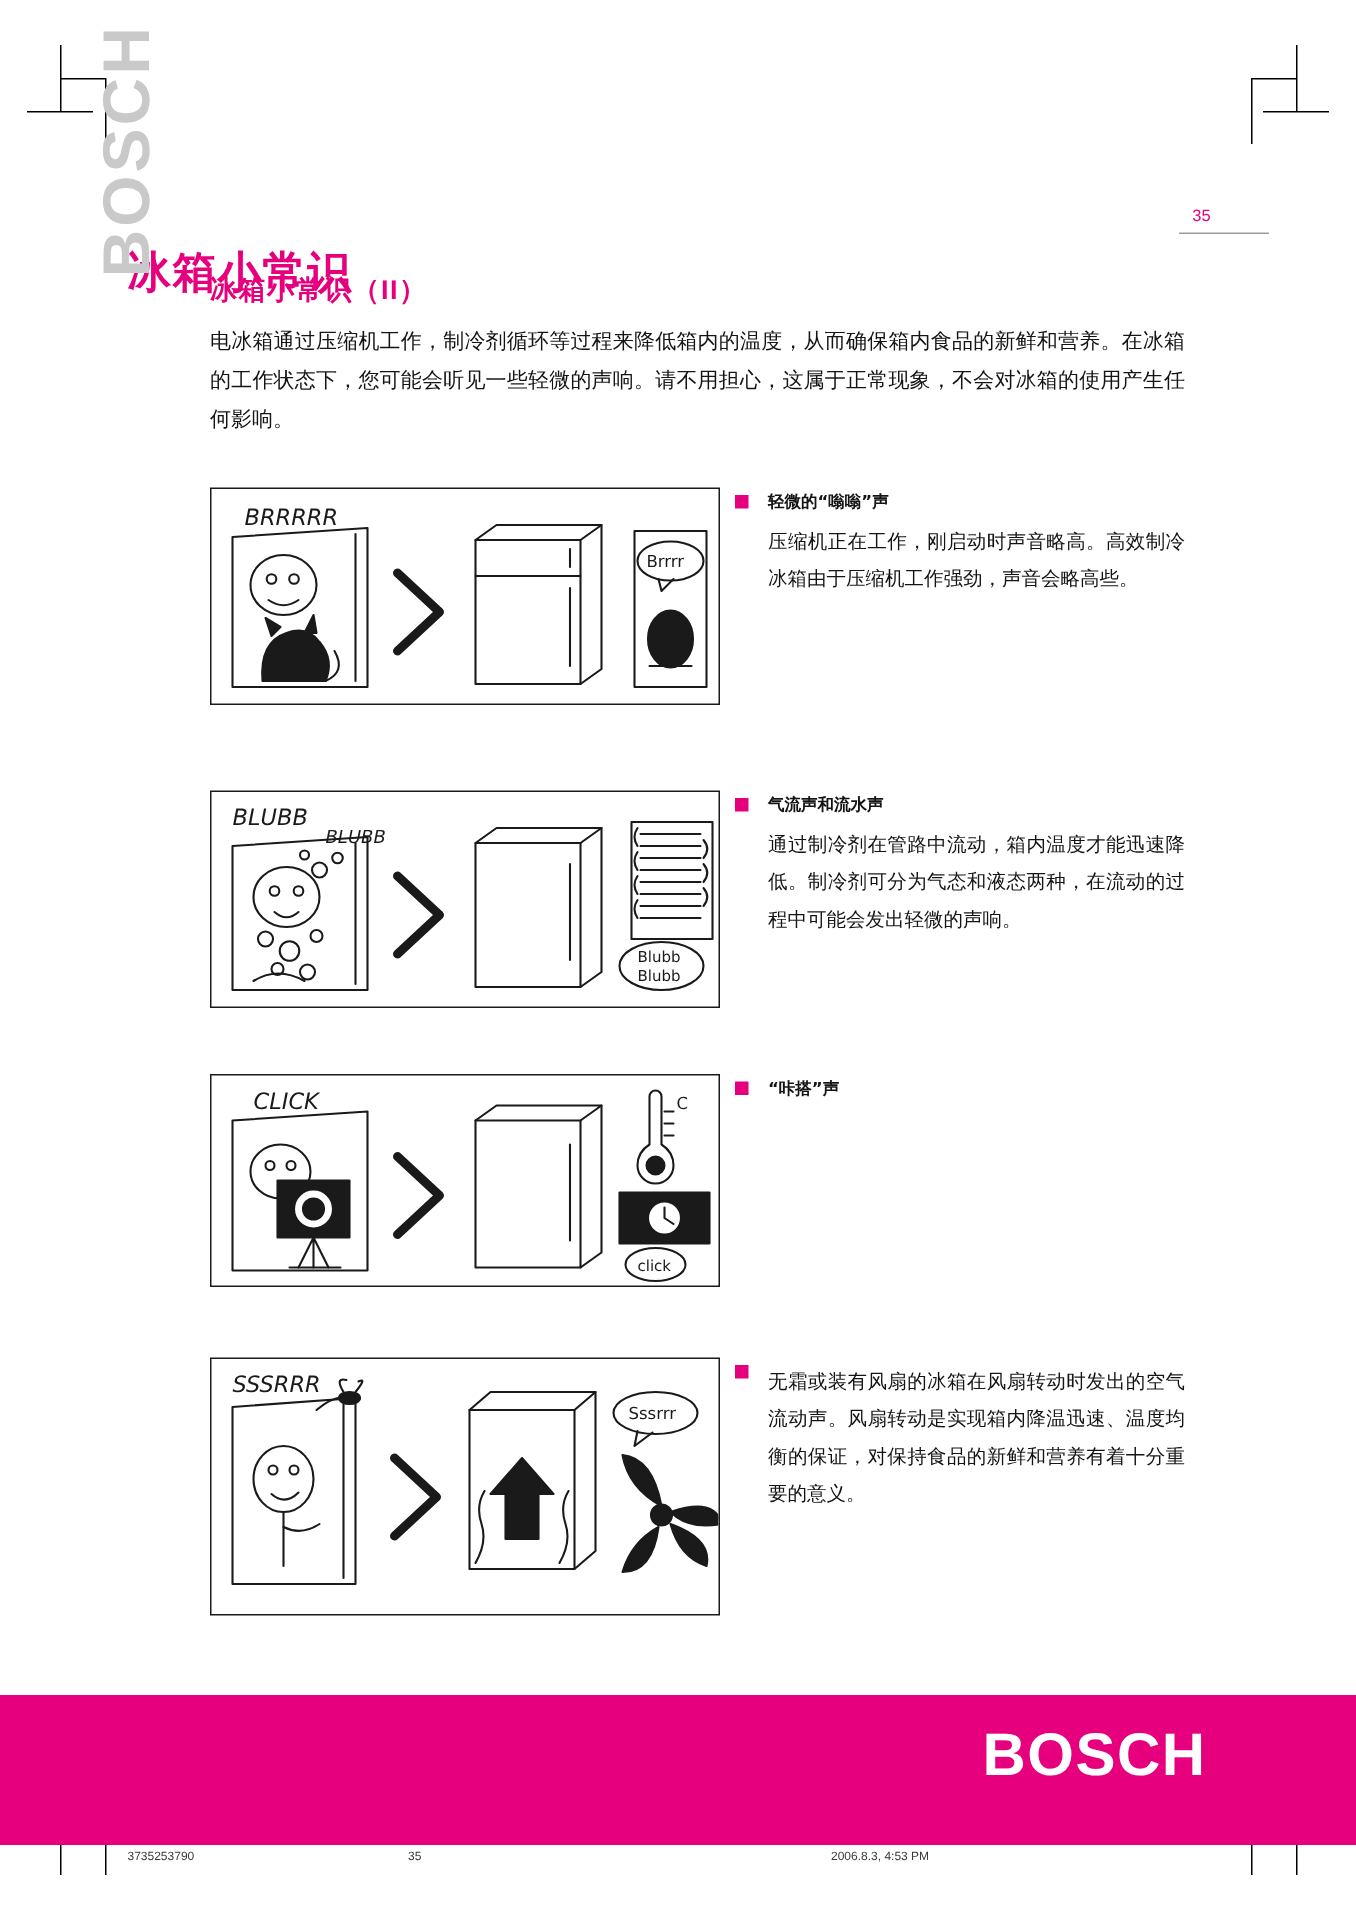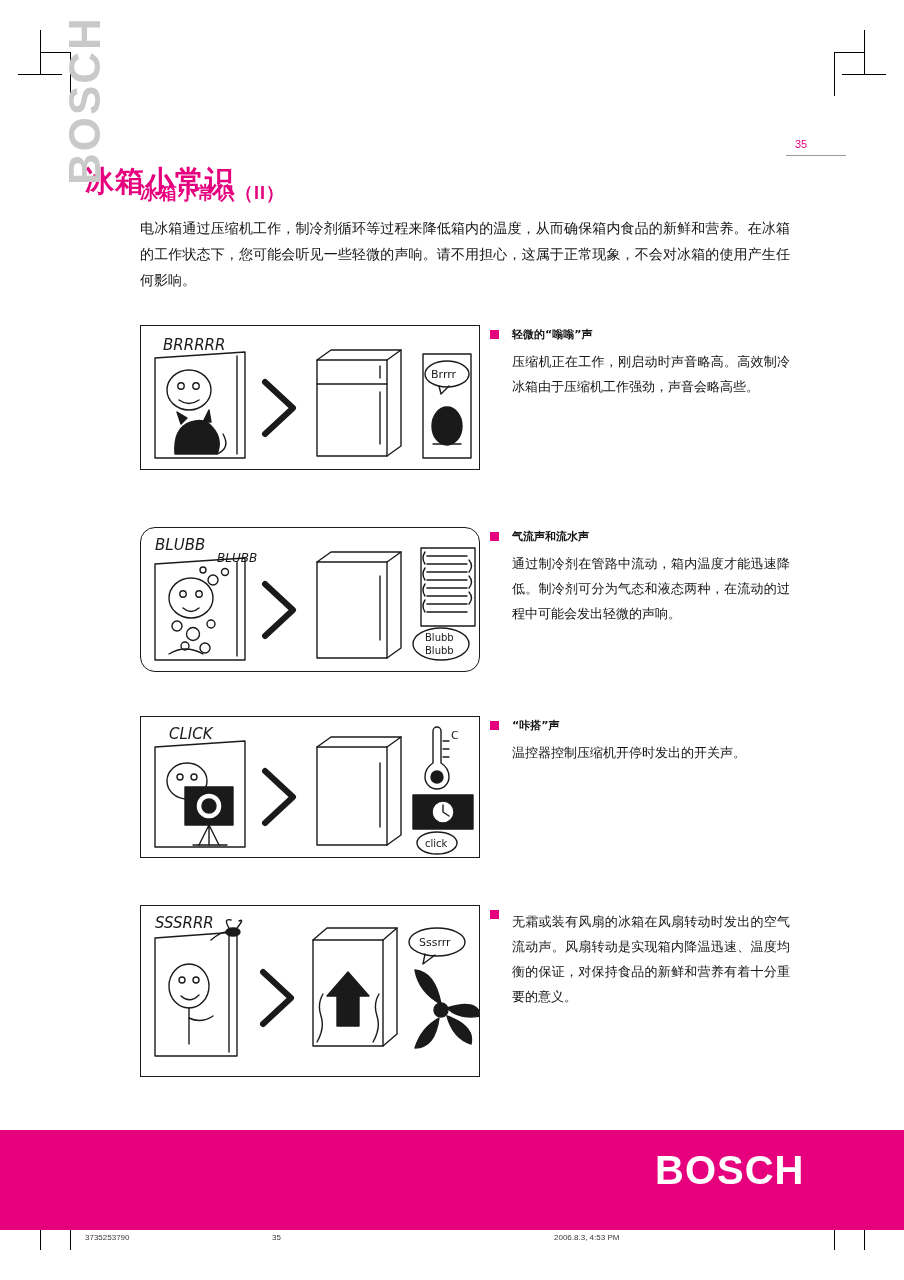--- a/index.html
+++ b/index.html
@@ -257,21 +257,21 @@
         <path d="M292 118 L320 118" stroke="#1a1a1a"></path>
       </g>
     </svg>
   </div>
   <div class="txt-block" style="left:490px;top:325px;">
     <div class="bullet"></div>
     <div class="txt-head">轻微的“嗡嗡”声</div>
     <div class="txt-body">压缩机正在工作，刚启动时声音略高。高效制冷冰箱由于压缩机工作强劲，声音会略高些。</div>
   </div>
 
-  <div class="fig" style="left:140px;top:527px;width:340px;height:145px;border-radius:15px;">
+  <div class="fig" style="left:140px;top:527px;width:340px;height:145px;">
     <svg width="338" height="143" viewBox="0 0 338 143">
       <g fill="none" stroke="#1a1a1a" stroke-width="1.4" stroke-linecap="round" stroke-linejoin="round">
         <text x="14" y="22" font-family="DejaVu Sans, sans-serif" font-size="15" fill="#1a1a1a" stroke="none" font-style="italic">BLUBB</text>
         <text x="76" y="34" font-family="DejaVu Sans, sans-serif" font-size="12" fill="#1a1a1a" stroke="none" font-style="italic">BLUBB</text>
         <path d="M14 36 L14 132 L104 132 L104 30 Z"></path>
         <path d="M96 34 L96 128"></path>
         <ellipse cx="50" cy="70" rx="22" ry="20"></ellipse>
         <circle cx="42" cy="66" r="3.2"></circle>
         <circle cx="58" cy="66" r="3.2"></circle>
         <path d="M42 80 q8 7 16 0"></path>
@@ -341,21 +341,20 @@
         <path d="M302 95 L302 88 M302 95 L308 99"></path>
 
         <ellipse cx="296" cy="126" rx="20" ry="11"></ellipse>
         <text x="284" y="130" font-family="DejaVu Sans, sans-serif" font-size="10" fill="#1a1a1a" stroke="none">click</text>
       </g>
     </svg>
   </div>
   <div class="txt-block" style="left:490px;top:716px;">
     <div class="bullet"></div>
     <div class="txt-head">“咔搭”声</div>
-    <div class="txt-body">温控器控制压缩机开停时发出的开关声。</div>
   </div>
 
   <div class="fig" style="left:140px;top:905px;width:340px;height:172px;">
     <svg width="338" height="170" viewBox="0 0 338 170">
       <g fill="none" stroke="#1a1a1a" stroke-width="1.4" stroke-linecap="round" stroke-linejoin="round">
         <text x="14" y="22" font-family="DejaVu Sans, sans-serif" font-size="15" fill="#1a1a1a" stroke="none" font-style="italic">SSSRRR</text>
         <path d="M14 32 L14 150 L96 150 L96 26 Z"></path>
         <path d="M88 30 L88 146"></path>
 
         <ellipse cx="48" cy="80" rx="20" ry="22"></ellipse>

